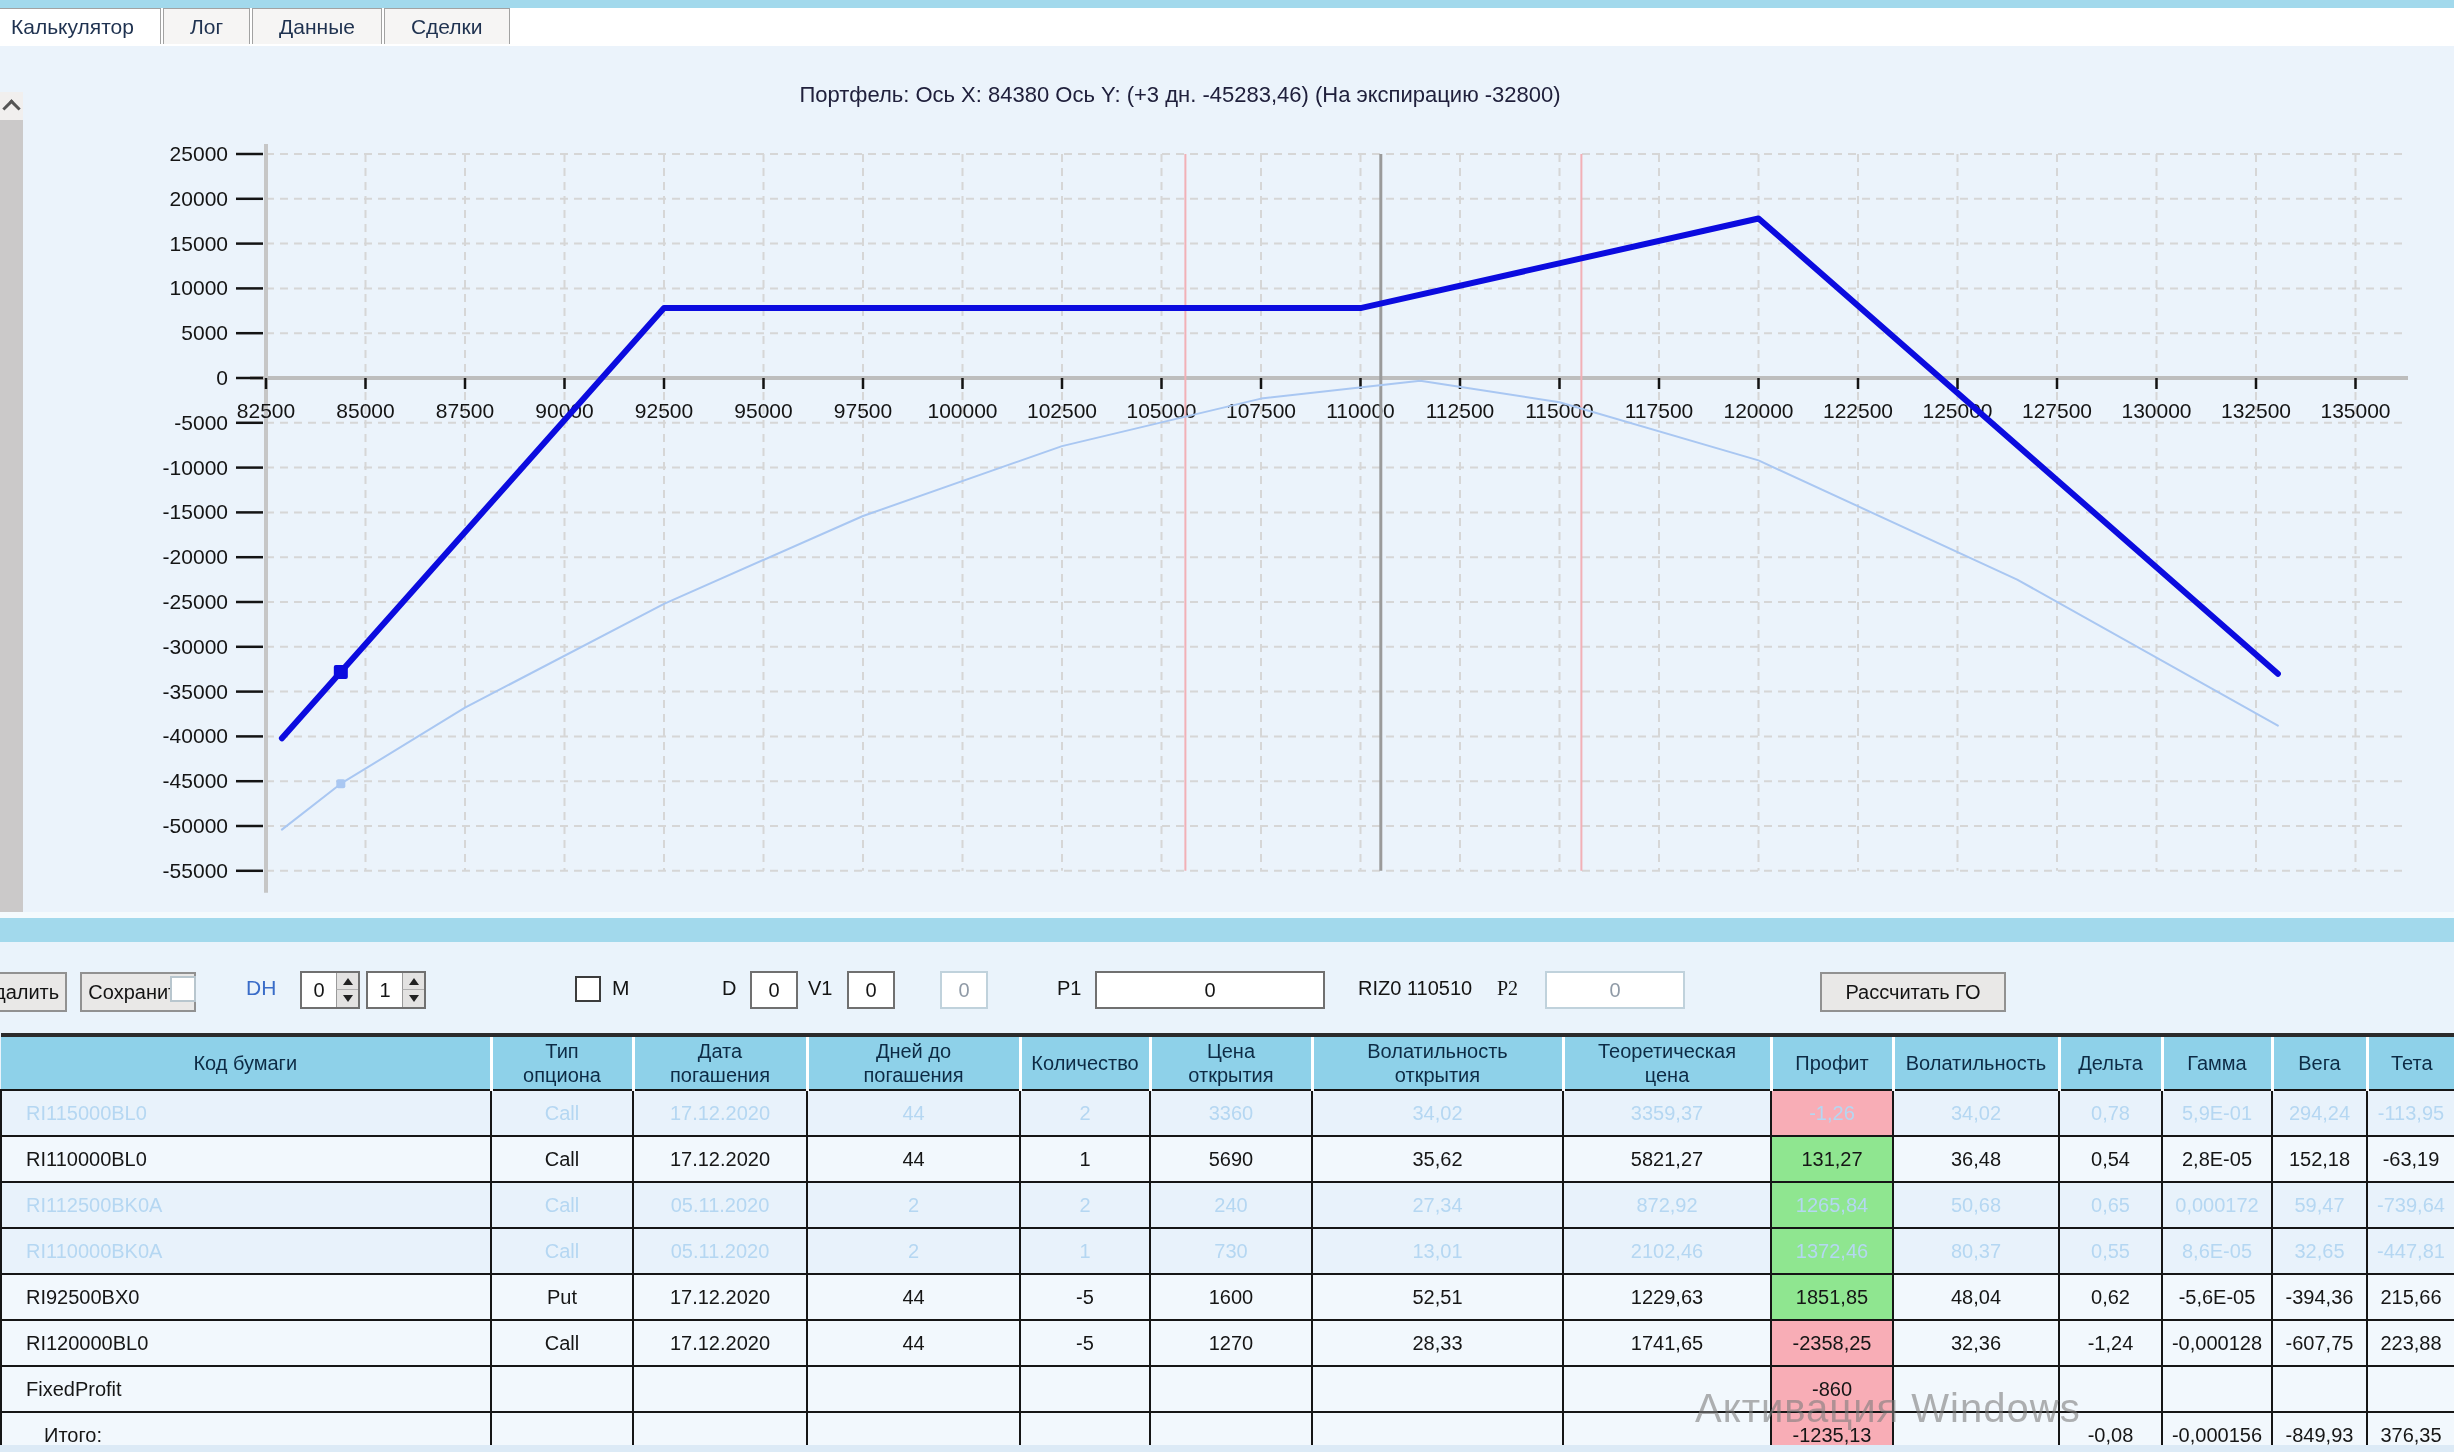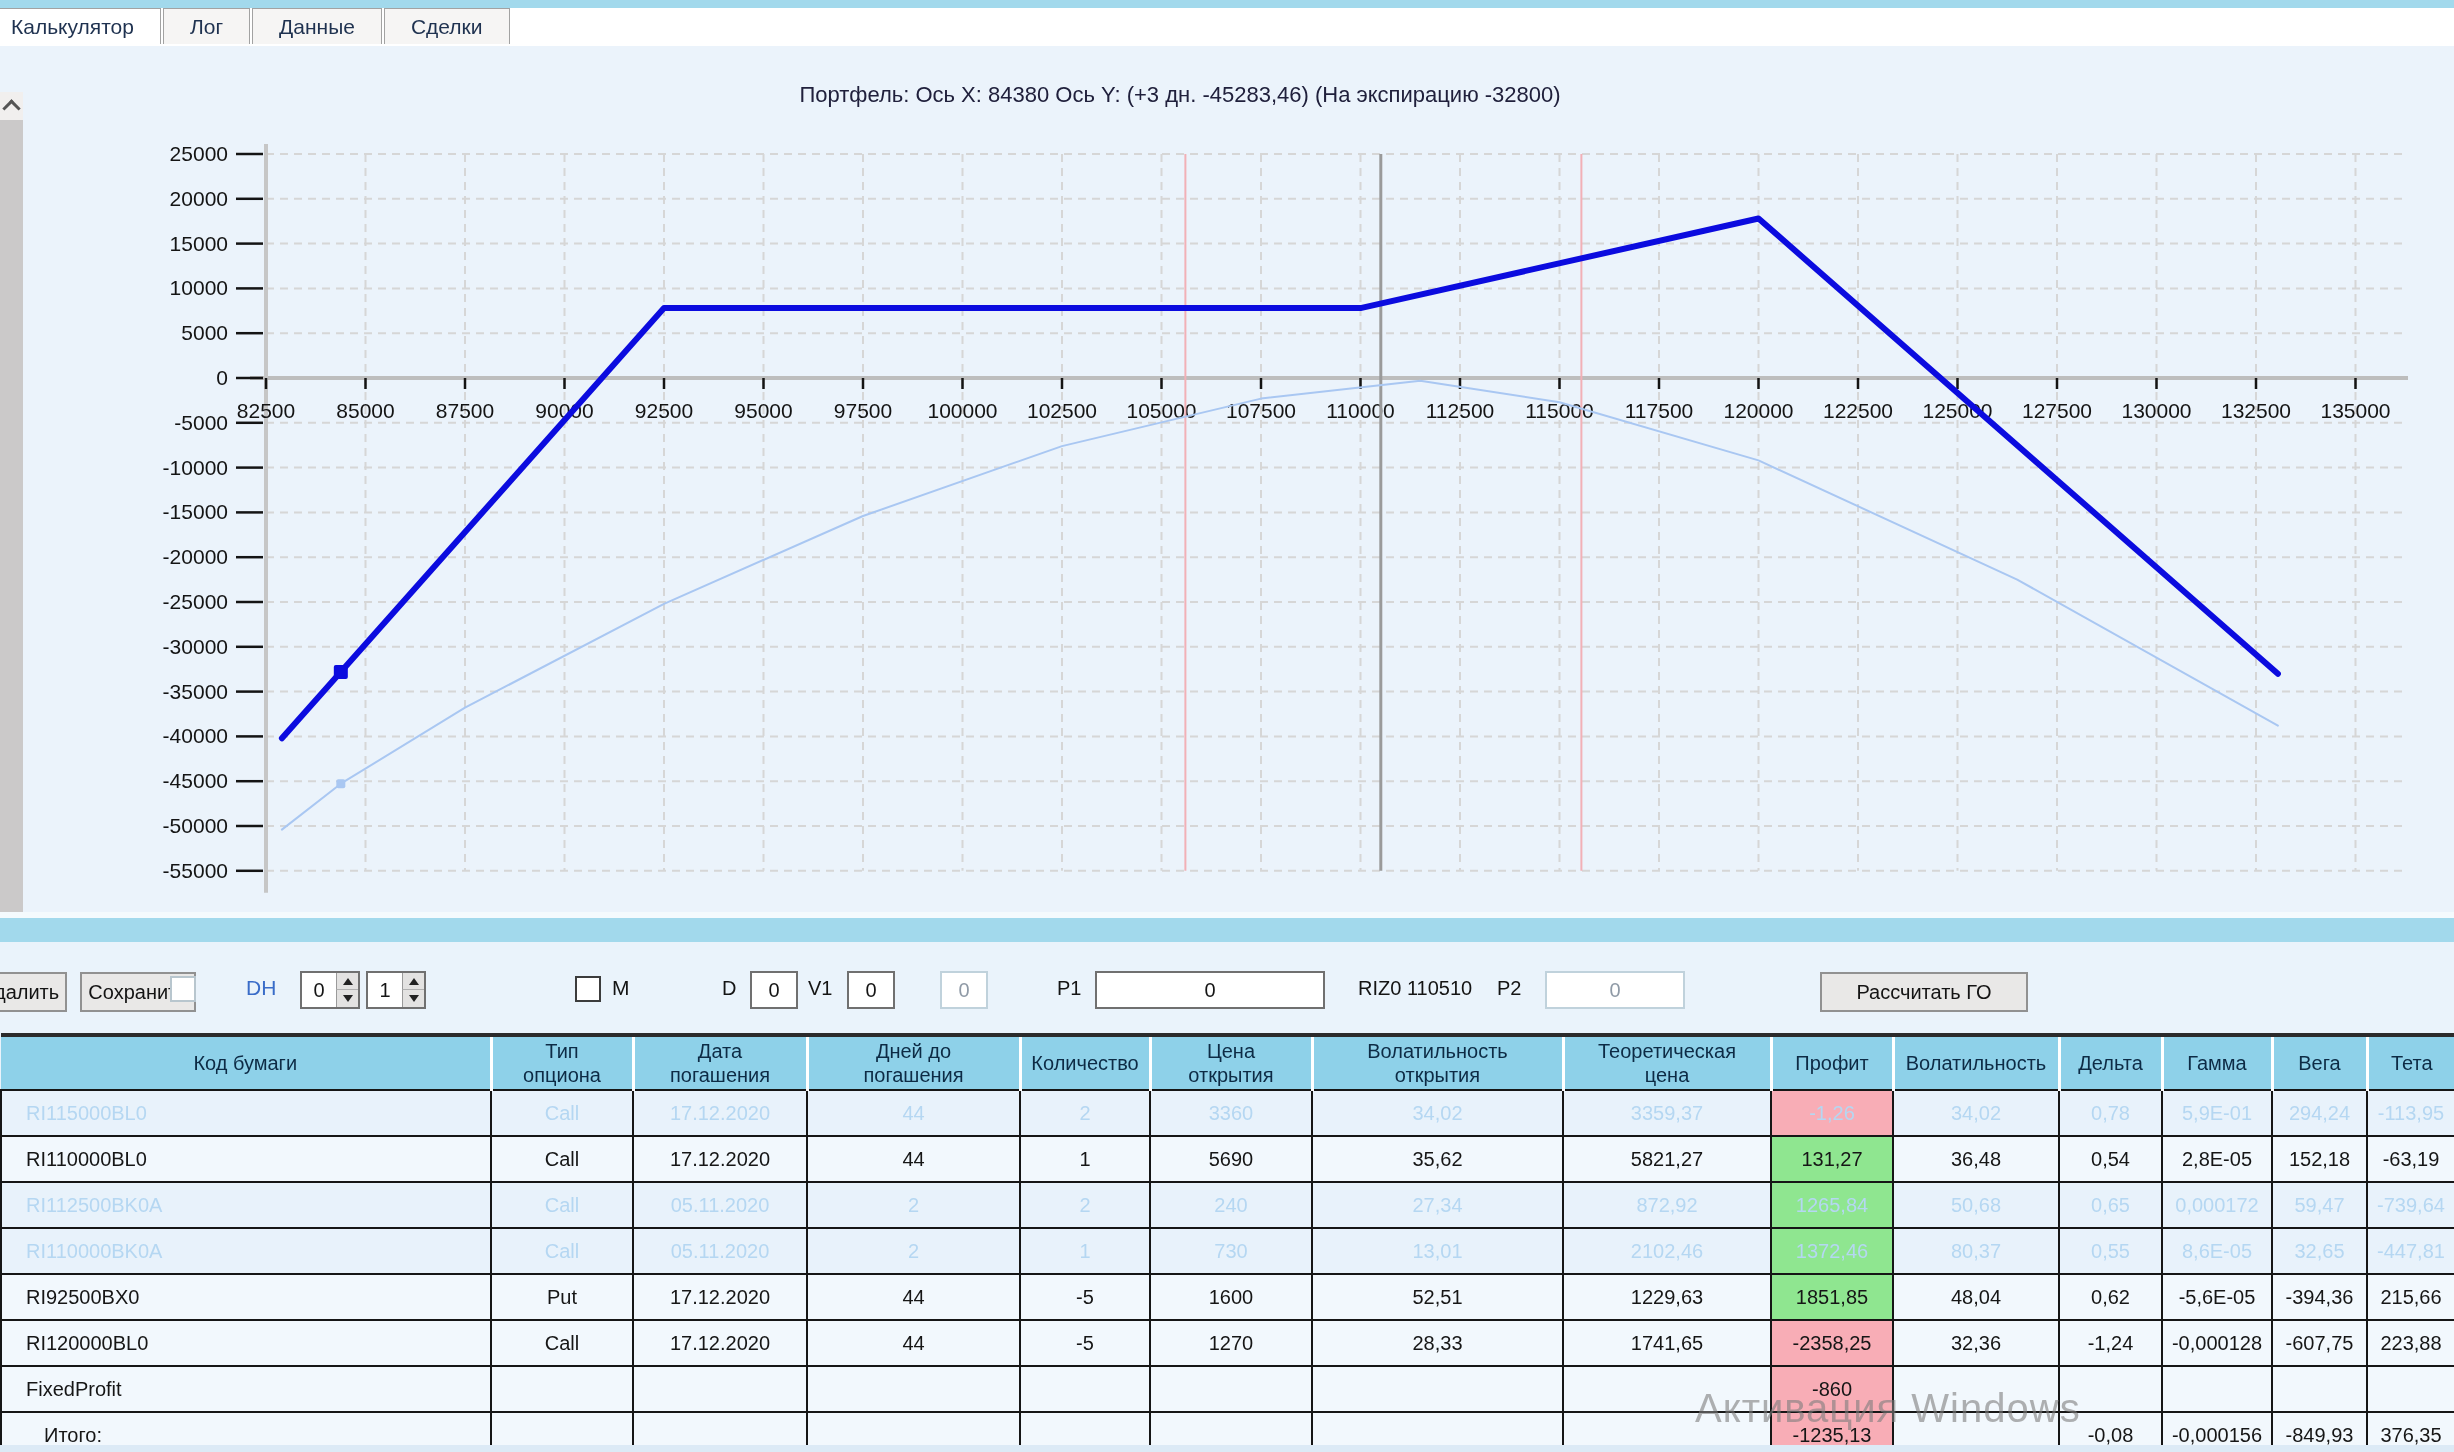--- a/index.html
+++ b/index.html
@@ -253,24 +253,24 @@
     <div class="lbl" style="left:808px;">V1</div>
     <div class="field" style="left:847px;width:48px;">0</div>
 
     <div class="lbl" style="left:953px;">V2</div>
     <div class="field disabled" style="left:940px;width:48px;">0</div>
 
     <div class="lbl" style="left:1057px;text-align:center;">P1</div>
     <div class="field" style="left:1095px;width:230px;">0</div>
 
     <div class="lbl" style="left:1358px;">RIZ0 110510</div>
-    <div class="lbl" style="left:1497px;">P2</div>
+    <div class="lbl" style="left:1497px;font-family:Liberation Serif, serif;">P2</div>
     <div class="field disabled" style="left:1545px;width:140px;">0</div>
 
-    <div class="btn" style="left:1820px;width:208px;">Рассчитать ГО</div>
+    <div class="btn" style="left:1820px;width:186px;">Рассчитать ГО</div>
   </div>
 
   <table id="pos-table">
     <colgroup id="pos-colgroup">
         <col style="width: 490px;">
         <col style="width: 142px;">
         <col style="width: 174px;">
         <col style="width: 213px;">
         <col style="width: 130px;">
         <col style="width: 162px;">

